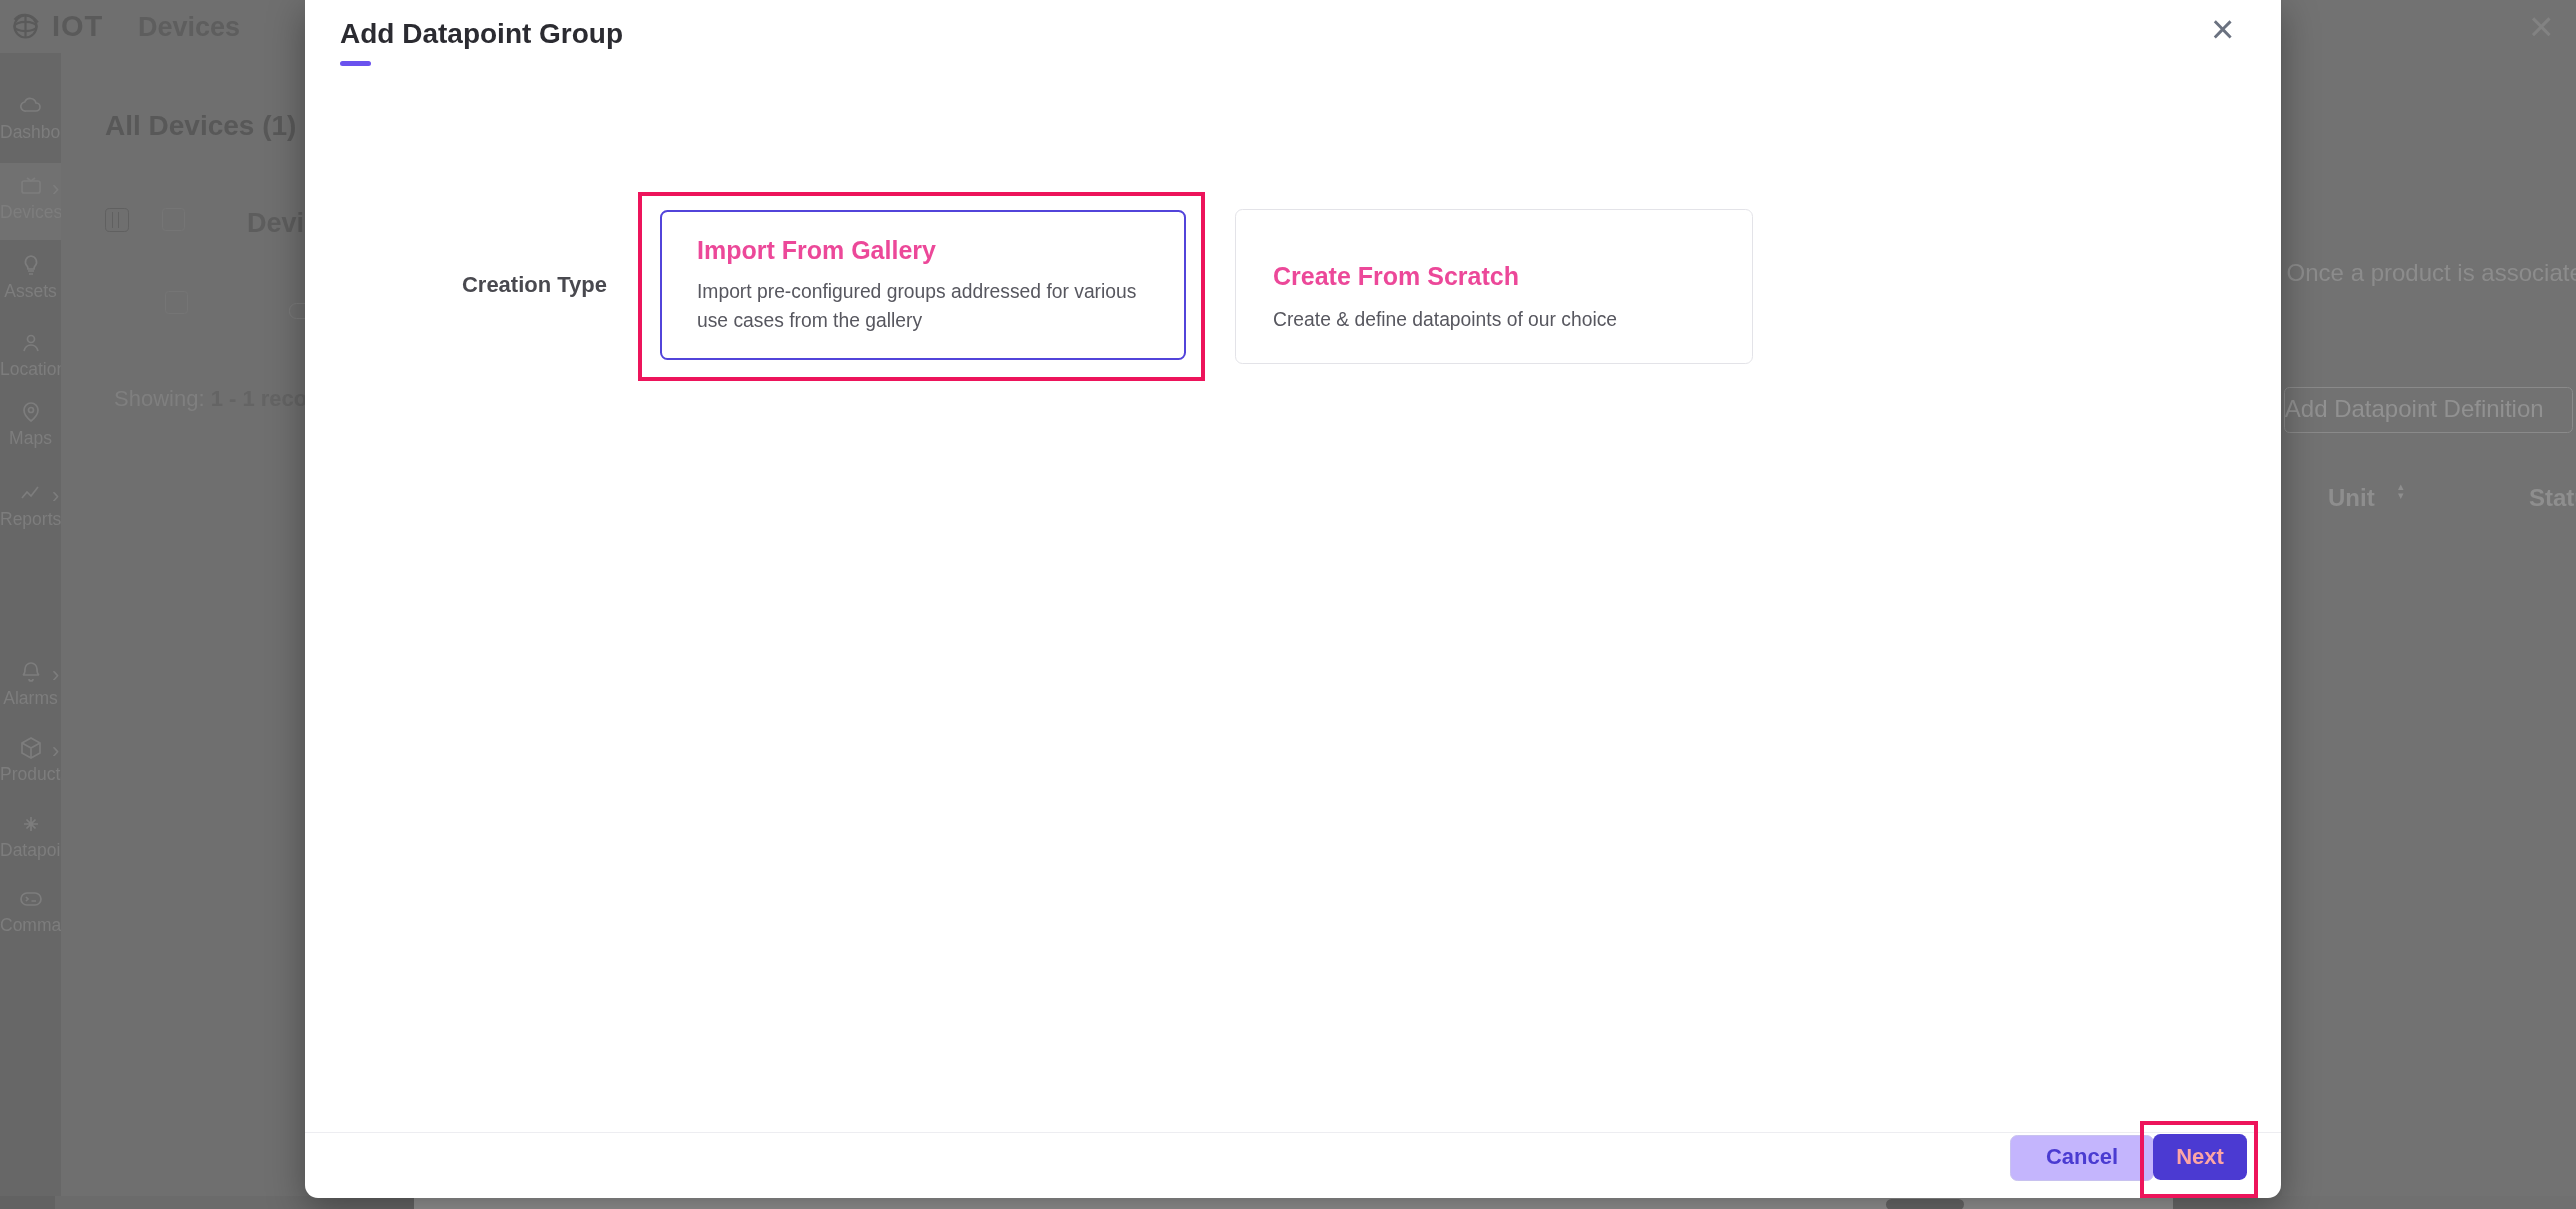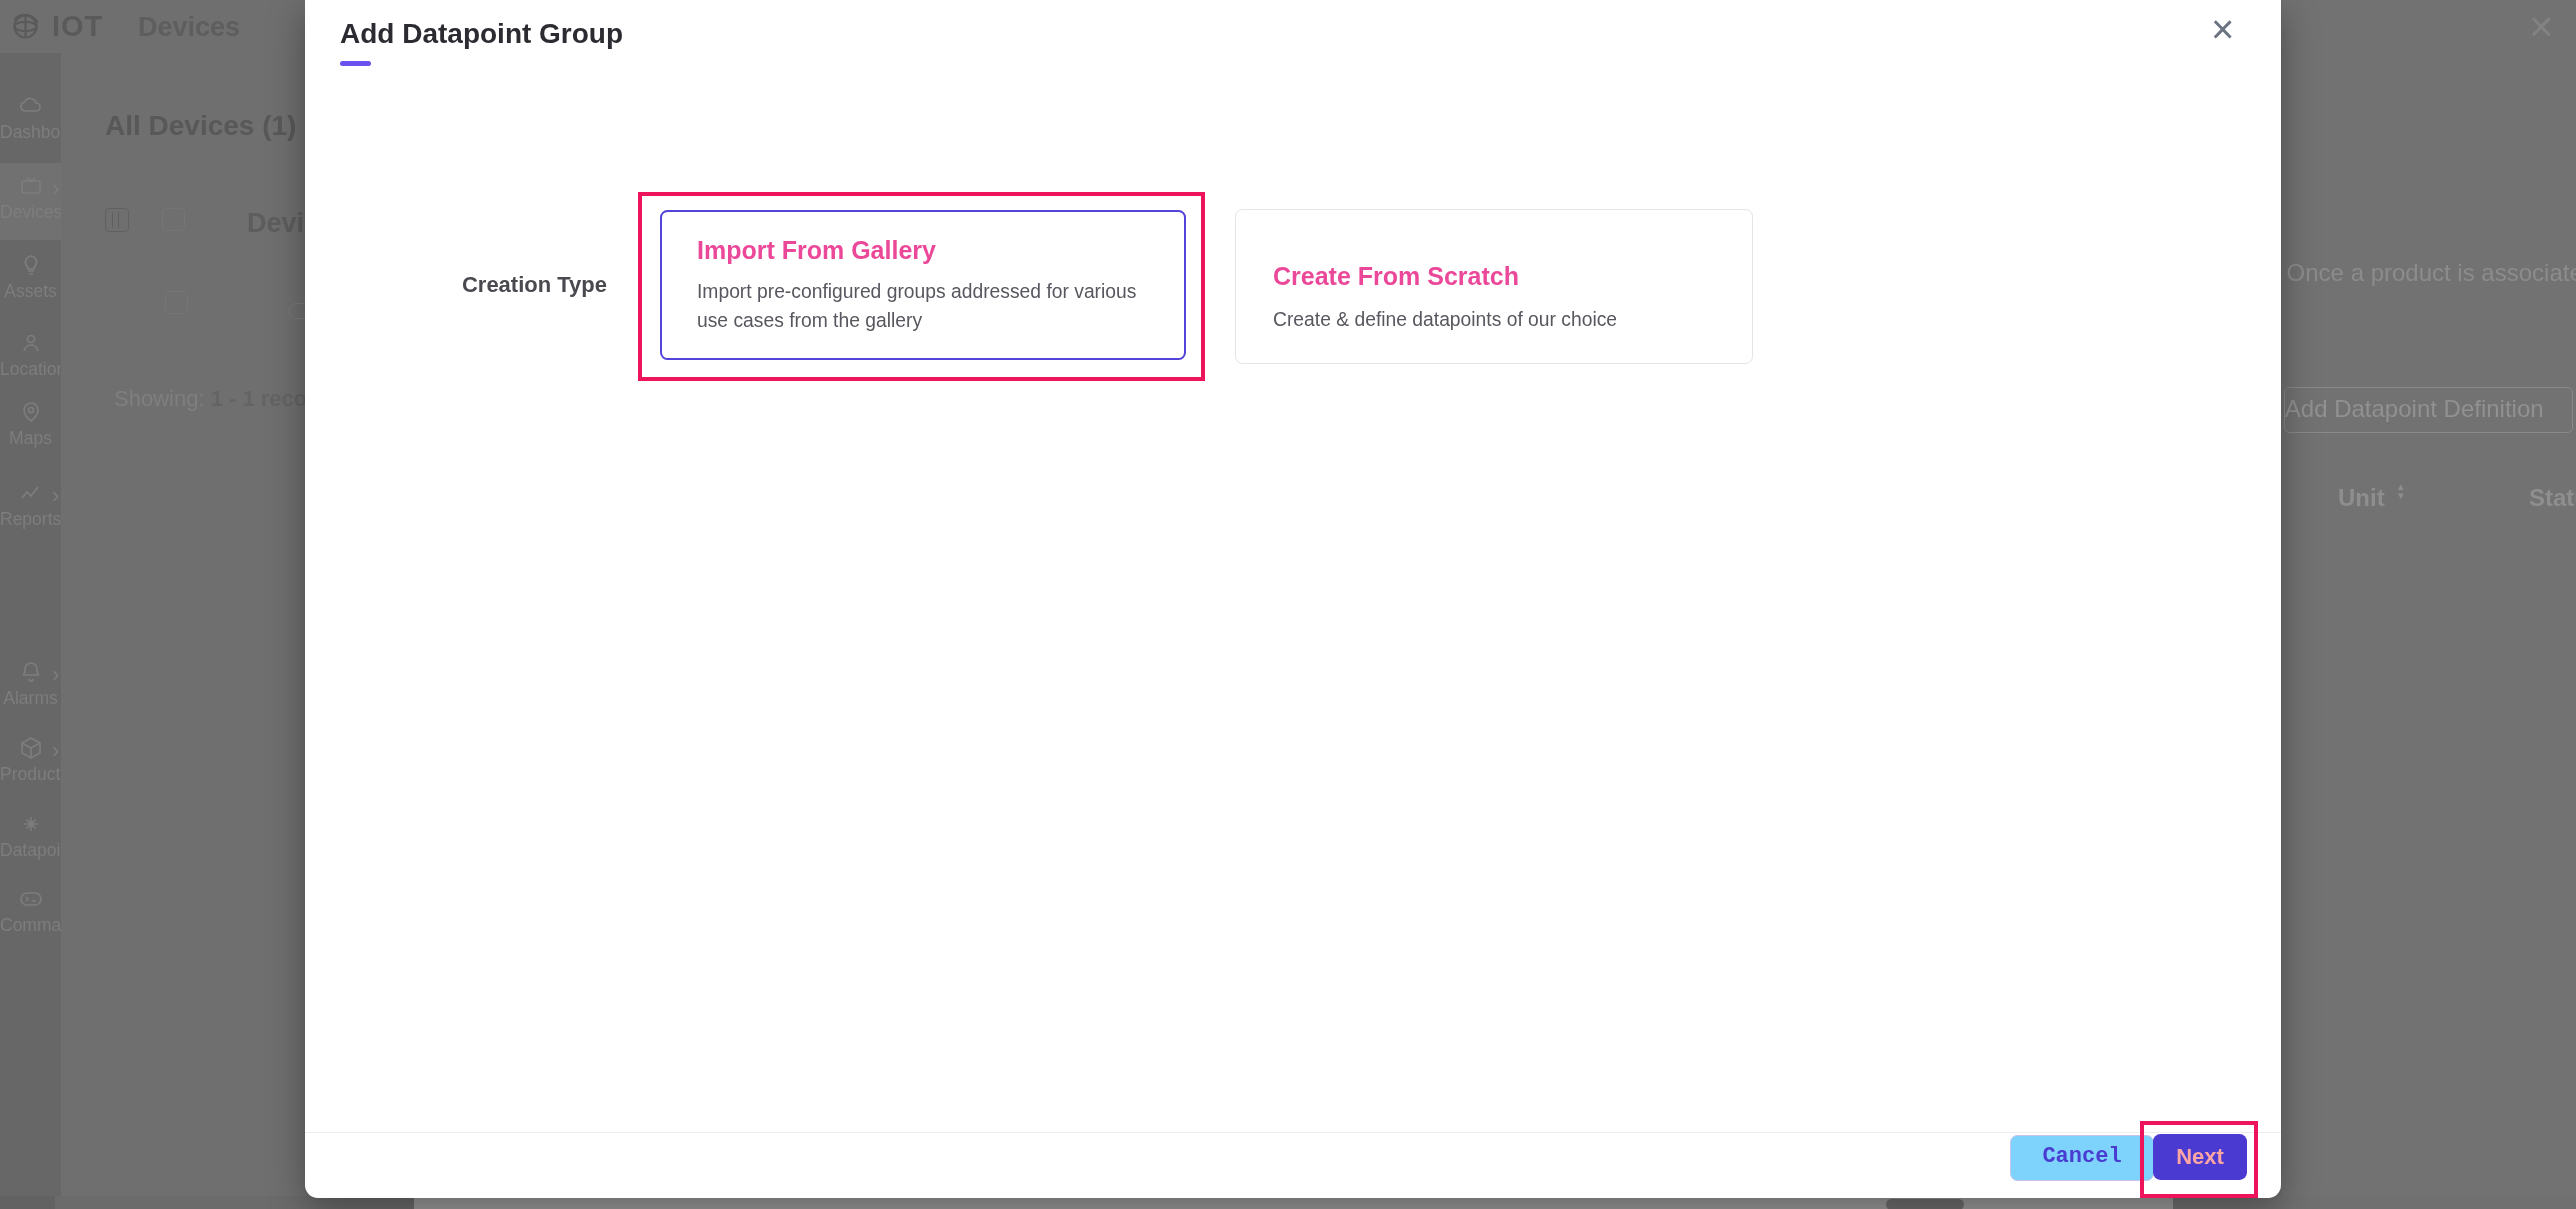--- a/index.html
+++ b/index.html
@@ -54,21 +54,21 @@
   .hl-2 { left:1835px; top:1121px; width:118px; height:77px; }
 
   .opt-card { background:#fff; border-radius:7.4px; }
   .opt-1 { left:355px; top:210px; width:526px; height:150px; border:2.8px solid #5244da; }
   .opt-2 { left:930px; top:209px; width:518px; height:155px; border:1.8px solid #e3e3e8;padding-left:16px; }
   .opt-title { font-size:25px; font-weight:700; color:#ec4899; }
   .opt-desc { font-size:19.3px; line-height:28.5px; color:#57575f; }
 
   .m-footer-line { left:0; top:1132px; width:1976px; height:0; border-top:1.8px solid #ededf1; }
   .btn-cancel { left:1705px; top:1135px; width:144px; height:46px; border:1.8px solid #c8c2ef; border-radius:7.4px;
-                background:#7dd3fc; color:#4a3bd1; font-size:22px; font-weight:700; text-align:center; line-height:42px; cursor:pointer;font-family:Liberation Mono, monospace; }
+                background:#c4b5fd; color:#4a3bd1; font-size:22px; font-weight:700; text-align:center; line-height:42px; cursor:pointer; }
   .btn-next { left:1848px; top:1134px; width:94px; height:46px; border-radius:7.4px; background:#4b3ad2;
               color:#fca5a5; font-size:22px; font-weight:700; text-align:center; line-height:46px; cursor:pointer; }
 </style>
 </head>
 <body>
 
 <div class="screen">
 
   <div class="abs topbar">
     <svg class="abs logo-icon" viewBox="0 0 24 24" fill="none" stroke="currentColor" stroke-width="1.6">
@@ -180,21 +180,21 @@
     <div class="abs showing">
       <span>Showing:</span>
       <b>1 - 1 record</b>
     </div>
   </div>
 
   <div class="abs right-clip">
     <div class="abs bg-close">×</div>
     <div class="abs hint">Once a product is associated t</div>
     <div class="abs add-def-btn">Add Datapoint Definition</div>
-    <div class="abs col-head" style="left:56px; top:484px">Unit</div>
+    <div class="abs col-head" style="left:46px; top:484px">Unit</div>
     <div class="abs sort-ic">
       <span>▴</span>
       <span>▾</span>
     </div>
     <div class="abs col-head" style="left:247px; top:484px">Status</div>
   </div>
 
   <div class="abs strip" style="left:0; width:55px; background:#626262"></div>
   <div class="abs strip" style="left:55px; width:359px; background:#6b6b6b"></div>
   <div class="abs strip" style="left:414px; width:1759px; background:#9a9a9a"></div>

